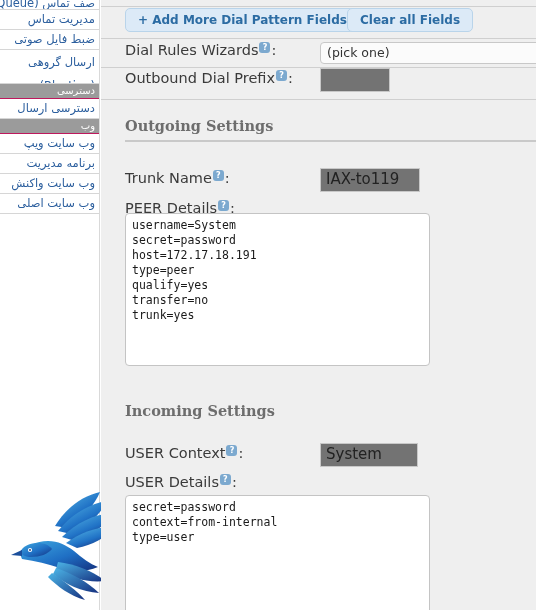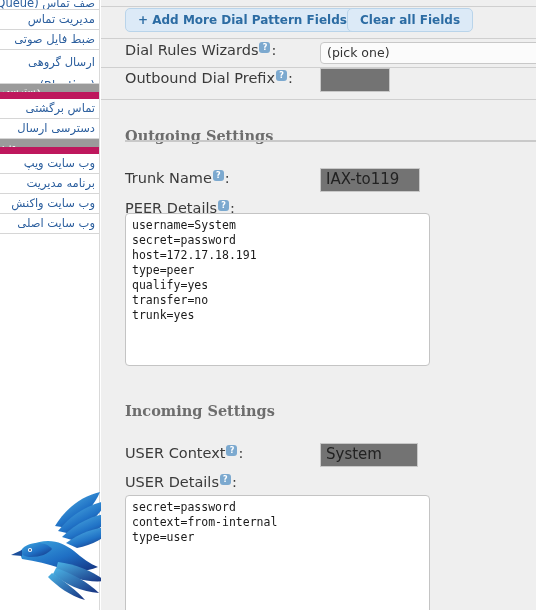--- a/index.html
+++ b/index.html
@@ -56,27 +56,27 @@
     line-height: 24px;
     white-space: normal;
   }
 
   .menu-header {
     height: 15px;
     line-height: 14px;
     background: #9b9b9b;
     color: #ffffff;
     font-size: 10px;
-    text-align: left;
+    text-align: right;
     direction: rtl;
     padding: 0 4px 0 2px;
     white-space: nowrap;
     overflow: hidden;
     box-sizing: border-box;
-    border-bottom: 7px solid #be185d;
+    border-bottom: 1px solid #be185d;
     font-family: "DejaVu Sans", sans-serif;
   }
 
   
   #logo {
     position: absolute;
     left: 8px;
     top: 488px;
     width: 108px;
     height: 112px;
@@ -243,21 +243,20 @@
 
 <div id="page">
 
   <div id="sidebar">
     <div id="sidebar-list">
         <div class="menu-item partial-top">صف تماس (Call Queue)</div>
         <div class="menu-item">مدیریت تماس</div>
         <div class="menu-item">ضبط فایل صوتی</div>
         <div class="menu-item two-line">ارسال گروهی (Blasting)</div>
         <div class="menu-header">دسترسی</div>
-        <div class="menu-item">تماس برگشتی</div>
         <div class="menu-item">دسترسی ارسال</div>
         <div class="menu-header">وب</div>
         <div class="menu-item">وب سایت ویپ</div>
         <div class="menu-item">برنامه مدیریت</div>
         <div class="menu-item">وب سایت واکنش</div>
         <div class="menu-item">وب سایت اصلی</div>
       </div>
 
     <div id="logo">
       <svg viewBox="0 0 108 112" width="108" height="112" aria-hidden="true">
@@ -327,21 +326,21 @@
 
     <div class="frow" style="top:70px; height:28px;">
       <div class="lbl">
         <span>Outbound Dial Prefix</span><span class="helpico">?</span><span>:</span>
       </div>
       <div class="txt-field" style="left:219px; top:-2px; width:70px; height:24px;"></div>
     </div>
 
     <div class="hr-line" style="top:99px;"></div>
 
-    <div class="sec-title" style="top:127px;text-align:center;">Outgoing Settings</div>
+    <div class="sec-title" style="top:117px;text-align:center;">Outgoing Settings</div>
     <div class="sec-rule" style="top:140px;"></div>
 
     <div class="frow" style="top:170px; height:24px;">
       <div class="lbl">
         <span>Trunk Name</span><span class="helpico">?</span><span>:</span>
       </div>
       <div class="txt-field" style="left:219px; top:-2px; width:100px; height:24px;">IAX-to119</div>
     </div>
 
     <div class="frow" style="top:200px; height:20px;">

